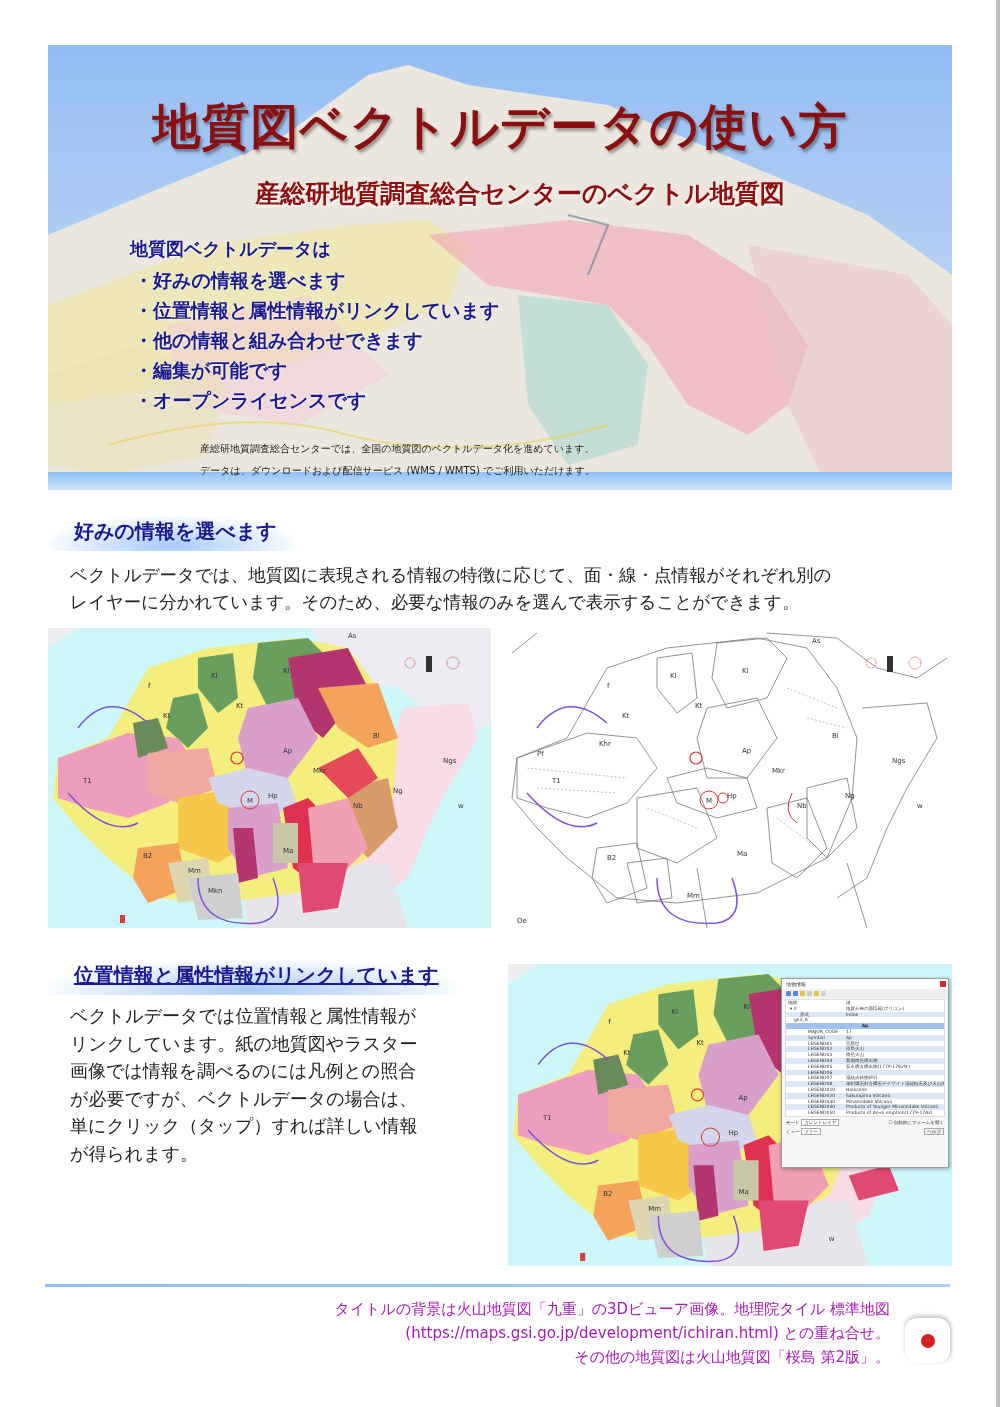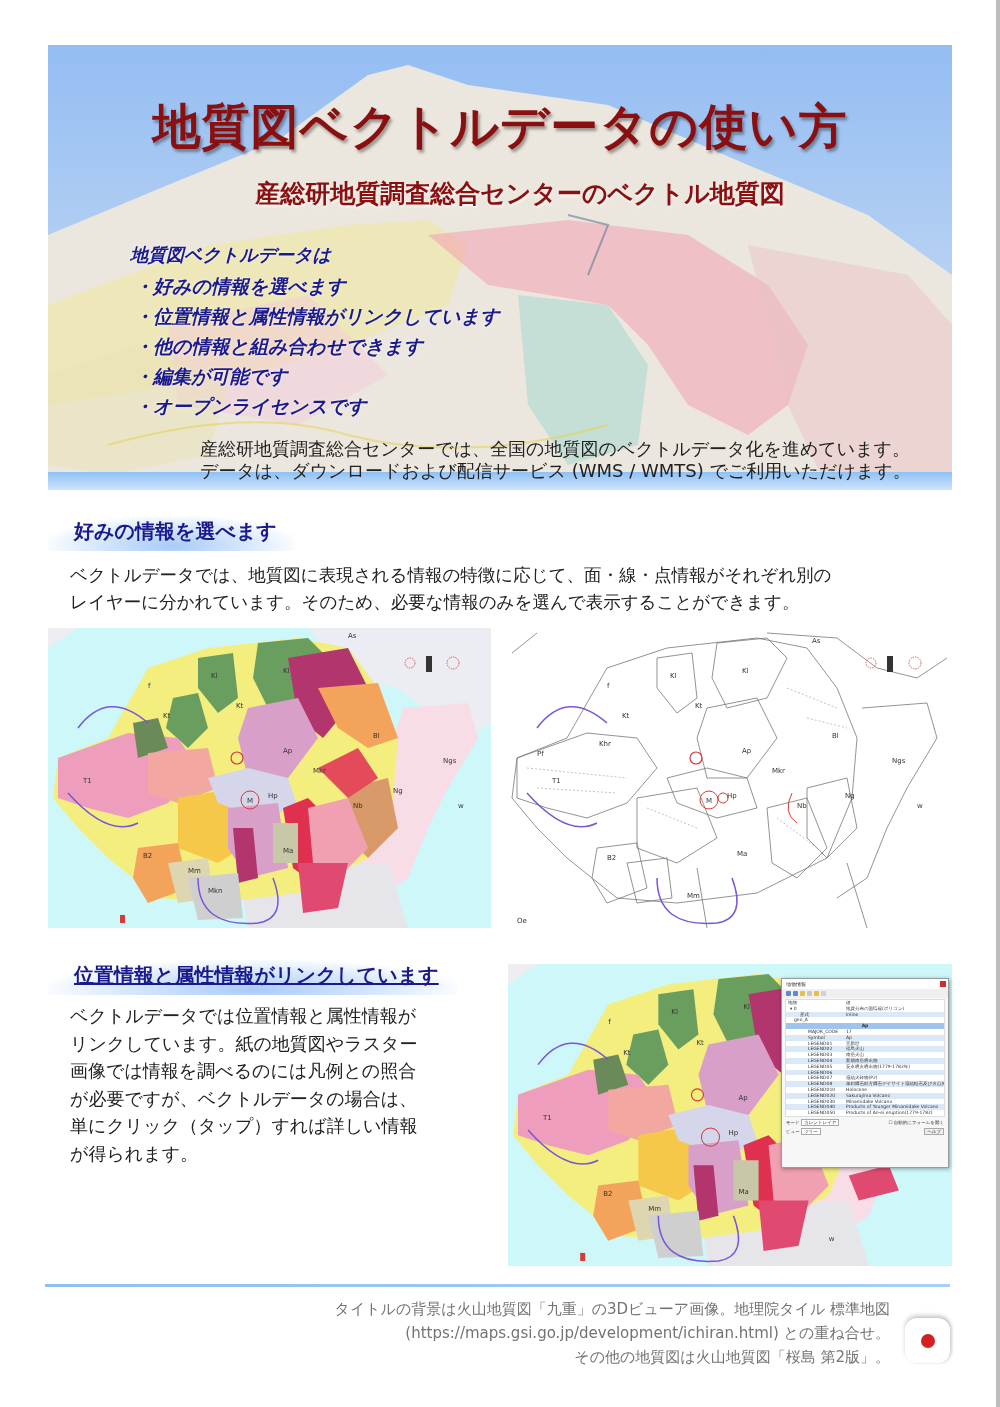--- a/index.html
+++ b/index.html
@@ -20,24 +20,24 @@
   }
   .hero-title {
     position: absolute; left: 0; right: 0; top: 50px; text-align: center;
     font-family: "DejaVu Sans", sans-serif; font-weight: bold; font-size: 48px; letter-spacing: 1px;
     color: #8a0f10; text-shadow: 2px 3px 3px rgba(0,0,0,0.35);
   }
   .hero-subtitle {
     position: absolute; left: 0; right: 0; top: 132px; text-align: center;
     font-weight: bold; font-size: 25px; color: #8a0f10; text-shadow: 1px 2px 2px rgba(255,255,255,0.7); padding-left: 40px;
   }
-  .hero-list { position: absolute; left: 82px; top: 198px; font-style: italic; }
+  .hero-list { position: absolute; left: 82px; top: 192px; }
   .hero-list-head { font-weight: bold; font-size: 18px; color: #1a1a8c; margin-bottom: 4px; text-shadow: 0 0 3px rgba(255,255,255,0.8); }
   .hero-list-item { font-weight: bold; font-size: 19px; color: #1a1a8c; line-height: 30px; padding-left: 4px; text-shadow: 0 0 3px rgba(255,255,255,0.8); }
-  .hero-note { position: absolute; left: 152px; top: 393px; font-size: 18px; color: #222; line-height: 22px; }
+  .hero-note { position: absolute; left: 152px; top: 393px; font-size: 10px; color: #222; line-height: 22px; }
 
   
   .section-heading {
     position: absolute; font-weight: bold; font-size: 20px; color: #1a1a8c;
     padding: 2px 18px 6px 26px;
     background: radial-gradient(ellipse at 50% 85%, rgba(140,185,245,0.75) 0%, rgba(170,205,250,0.45) 45%, rgba(255,255,255,0) 75%);
   }
   .section-body { position: absolute; font-size: 17.5px; color: #222; line-height: 27px; }
 
   
@@ -60,21 +60,21 @@
   .attr-row.head { background: #9ec3ee; justify-content: center; font-weight: bold; }
   .attr-k { width: 60px; padding-left: 22px; overflow: hidden; }
   .attr-v { flex: 1; overflow: hidden; }
   .attr-footer { padding: 3px 4px; font-size: 4.5px; display: flex; flex-direction: column; gap: 3px; }
   .attr-footer .row { display: flex; justify-content: space-between; align-items: center; }
   .attr-select { border: 1px solid #aaa; background: #fff; padding: 0 2px; width: 52px; height: 6px; }
   .attr-btn { border: 1px solid #aaa; background: #eee; padding: 0 2px; }
 
   
   .footer-rule { position: absolute; left: 45px; top: 1284px; width: 905px; height: 3px; background: linear-gradient(90deg, #8fbff5, #a9cdf6); }
-  .footer-text { position: absolute; right: 110px; top: 1297px; text-align: right; font-size: 15px; line-height: 24px; color: #737373; }
+  .footer-text { position: absolute; right: 110px; top: 1297px; text-align: right; font-size: 15px; line-height: 24px; color: #a21caf; }
   .badge { position: absolute; left: 905px; top: 1318px; width: 45px; height: 45px; border-radius: 12px; background: #fff; box-shadow: 0 -3px 4px rgba(0,0,0,0.18), 2px 0 3px rgba(0,0,0,0.12); }
   .badge-dot { position: absolute; left: 16px; top: 16px; width: 14px; height: 14px; border-radius: 50%; background: #d42020; }
 </style>
 </head>
 <body>
 
 <div class="page-edge"></div>
 
 <div class="hero">
   <svg class="hero-bg" viewBox="0 0 904 445" preserveAspectRatio="none">

